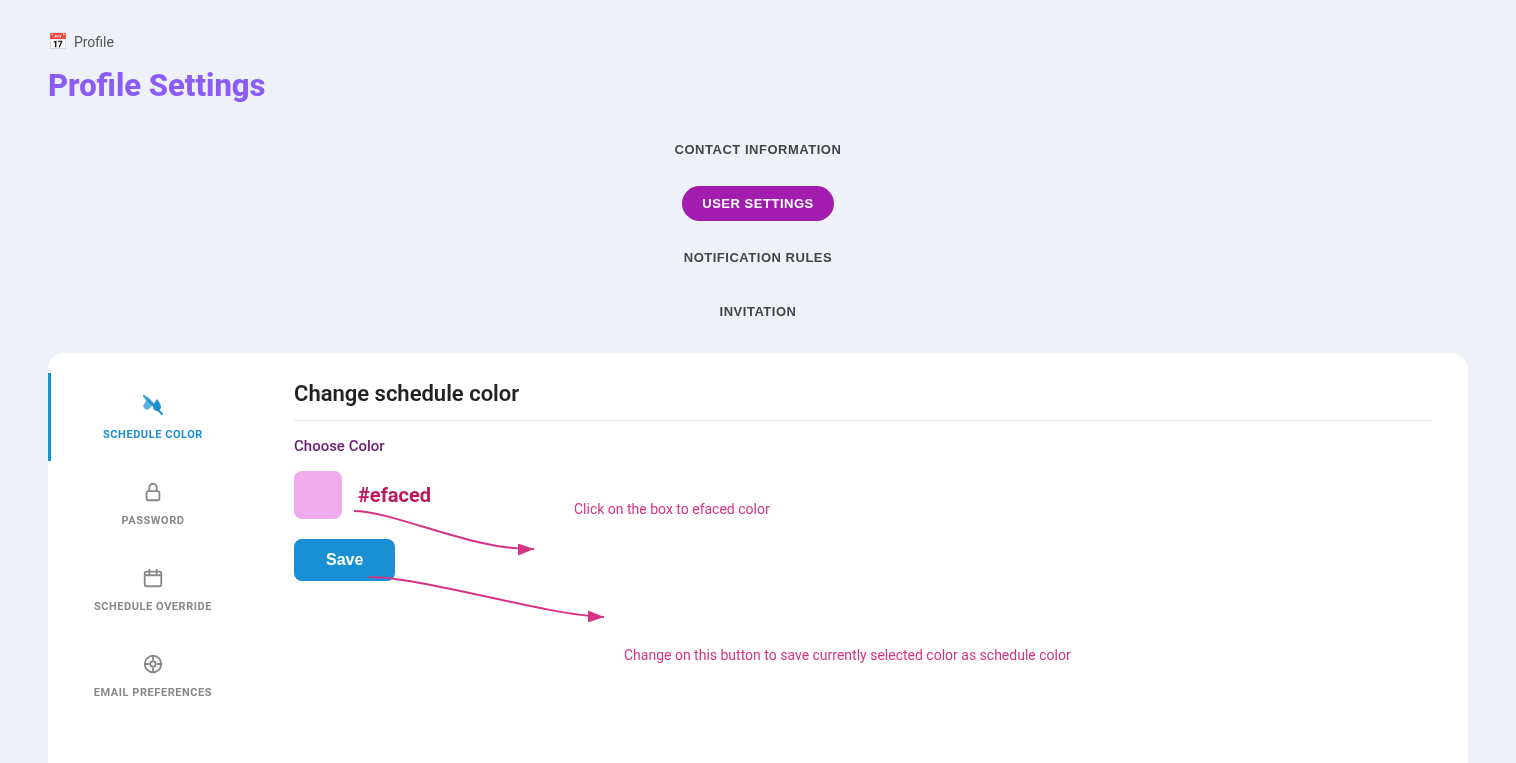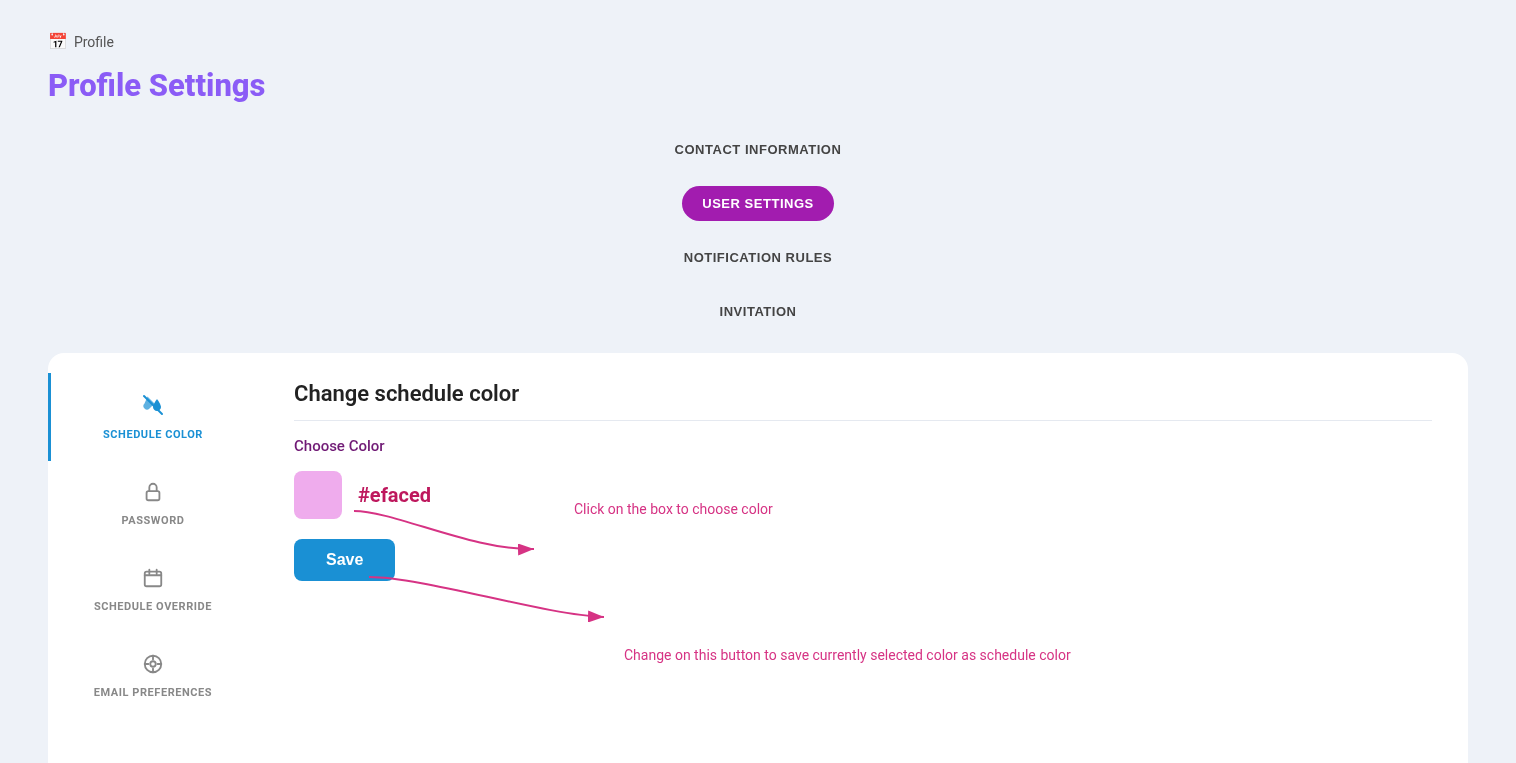--- a/index.html
+++ b/index.html
@@ -269,21 +269,21 @@
       </div>
 
       <svg class="arrow-svg" width="500" height="60" style="position:absolute; top:20px; left:0; pointer-events:none;">
         <defs>
           <marker id="arrowhead1" markerWidth="8" markerHeight="6" refX="8" refY="3" orient="auto">
             <polygon points="0 0, 8 3, 0 6" fill="#d63384"></polygon>
           </marker>
         </defs>
         <path d="M 60 20 C 100 20, 180 60, 240 58" stroke="#d63384" stroke-width="2" fill="none" marker-end="url(#arrowhead1)"></path>
       </svg>
-      <span class="ann-text-1">Click on the box to choose color</span>
+      <span class="ann-text-1">Click on the box to efaced color</span>
 
       <div style="margin-top: 8px; position: relative;">
         <button class="save-button">Save</button>
 
         
         <svg class="arrow-svg" width="600" height="60" style="position:absolute; top:20px; left:0; pointer-events:none;">
           <defs>
             <marker id="arrowhead2" markerWidth="8" markerHeight="6" refX="8" refY="3" orient="auto">
               <polygon points="0 0, 8 3, 0 6" fill="#d63384"></polygon>
             </marker>

